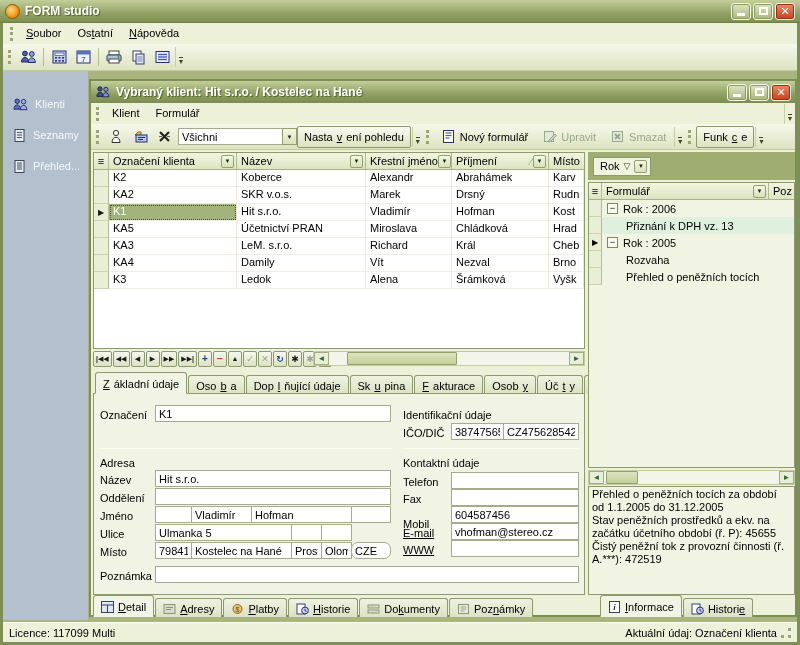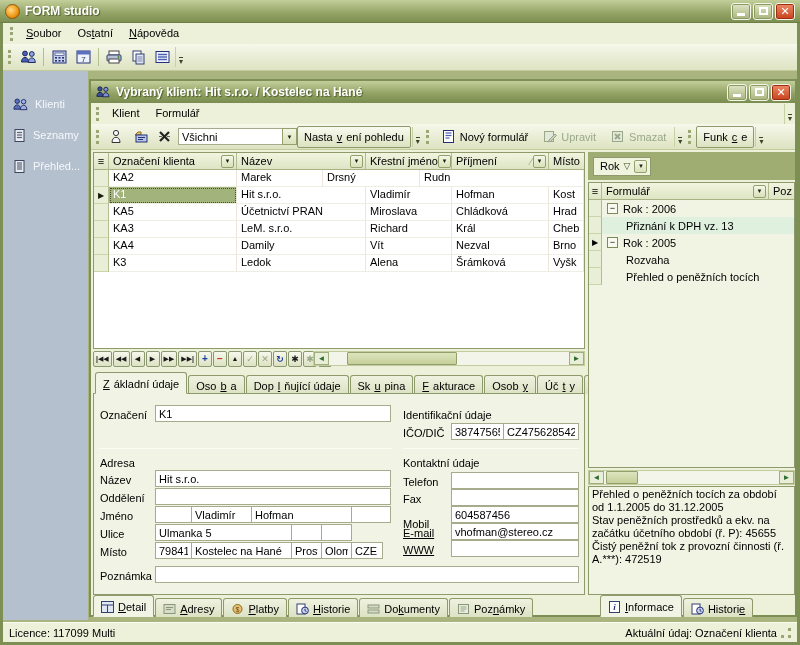--- a/index.html
+++ b/index.html
@@ -389,21 +389,30 @@
           <span class="ddbtn">
             <span>▼</span>
           </span>
         </span>
       <span class="hcell c5" style="border-right:none">
           <span>Místo</span>
         </span>
     </div>
     <div class="drow">
       <span class="dsel"></span>
+      <span class="dcell c1">K2</span>
+        <span class="dcell c2">Koberce</span>
+        <span class="dcell c3">Alexandr</span>
+        <span class="dcell c4">Abrahámek</span>
+        <span class="dcell c5">Karv</span>
+    </div>
+    <div class="drow">
+      <span class="dsel"></span>
       <span class="dcell c1">KA2</span>
+        <span class="dcell c2">SKR v.o.s.</span>
         <span class="dcell c3">Marek</span>
         <span class="dcell c4">Drsný</span>
         <span class="dcell c5">Rudn</span>
     </div>
     <div class="drow">
       <span class="dsel">▶</span>
       <span class="dcell c1 sel">K1</span>
         <span class="dcell c2">Hit s.r.o.</span>
         <span class="dcell c3">Vladimír</span>
         <span class="dcell c4">Hofman</span>
@@ -501,21 +510,21 @@
     <span class="lbl" style="left:6px;top:134px">Ulice</span>
     <input class="fld" style="left: 61px; top: 130px; width: 137px;" value="Ulmanka 5">
     <input class="fld" style="left: 197px; top: 130px; width: 31px;" value="">
     <input class="fld" style="left: 227px; top: 130px; width: 31px;" value="">
 
     <span class="lbl" style="left:6px;top:152px">Místo</span>
     <input class="fld" style="left: 61px; top: 148px; width: 37px;" value="79841">
     <input class="fld" style="left: 97px; top: 148px; width: 101px;" value="Kostelec na Hané">
     <input class="fld" style="left: 197px; top: 148px; width: 31px;" value="Prost">
     <input class="fld" style="left: 227px; top: 148px; width: 31px;" value="Olom">
-    <input class="fld" style="left: 257px; top: 148px; width: 32px;" value="CZE">
+    <input class="fld" style="left: 257px; top: 148px; width: 40px; border-radius: 7px;" value="CZE">
 
     <span class="lbl" style="left:6px;top:176px">Poznámka</span>
     <input class="fld" style="left: 61px; top: 172px; width: 424px;" value="">
 
     <span class="lbl" style="left:309px;top:15px">Identifikační údaje</span>
     <span class="lbl" style="left:309px;top:33px">IČO/DIČ</span>
     <input class="fld" style="left: 357px; top: 29px; width: 53px;" value="38747565">
     <input class="fld" style="left: 409px; top: 29px; width: 76px;" value="CZ475628542">
 
     <span class="sep" style="left:309px;top:54px;width:176px"></span>

